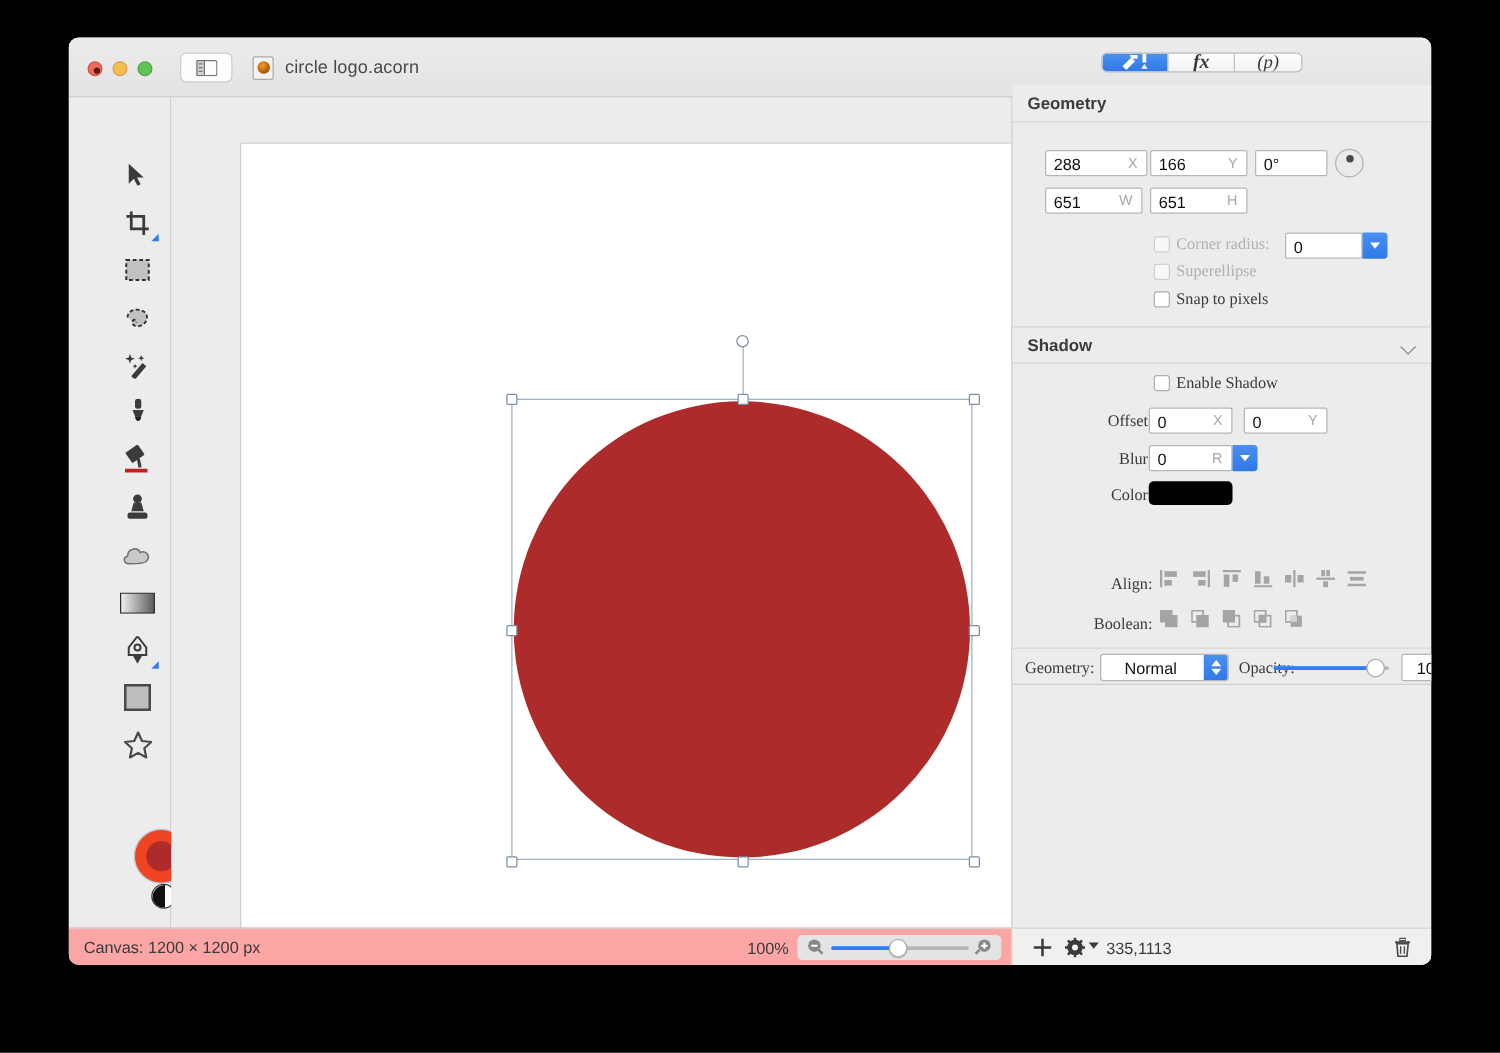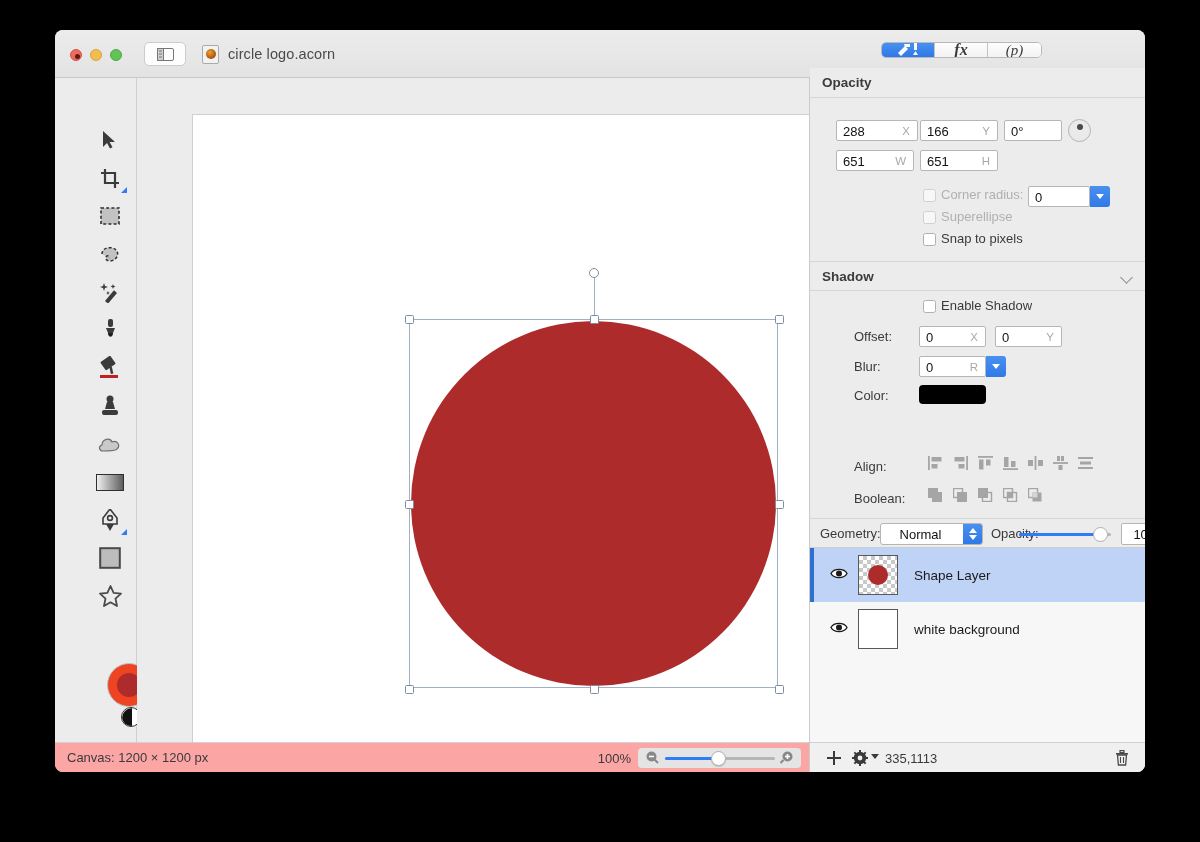--- a/index.html
+++ b/index.html
@@ -269,21 +269,22 @@
     border: 1px solid #b6b6b6;
     border-radius: 2px;
     font-size: 13px; color: #111;
   }
   .nfield .v { position:absolute; left:6px; top:3px; }
   .nfield .suffix { position:absolute; right:7px; top:4px; font-size:11.5px; color:#a8a8a8;}
 
   .lbl-r {
     position: absolute;
     font-size: 13px; color: #3a3a3a;
-    text-align: left;
+    text-align: right;
+    font-family: Liberation Serif, serif;
   }
   .lbl-dim { color: #b0b0b0; }
 
   .cb {
     position:absolute;
     width: 13px; height: 13px;
     background: #fff; border: 1px solid #b0b0b0; border-radius: 2.5px;
   }
   .cb.dim { border-color:#d0d0d0; background:#f7f7f7;}
 
@@ -665,21 +666,21 @@
             <line x1="8.5" y1="4" x2="8.5" y2="9" stroke="#fff" stroke-width="1.6"></line>
             <line x1="4.5" y1="10" x2="1.5" y2="13" stroke="#888" stroke-width="2"></line>
           </svg>
       </span>
     </div>
   </div>
 
   <div id="inspector">
 
     <div class="section-hdr" style="top:-10px;border-top:none;">
-      <span class="title">Opacity</span>
+      <span class="title">Geometry</span>
     </div>
 
     <div class="nfield" style="left:26px;top:42px;width:82px;">
       <span class="v">288</span>
       <span class="suffix">X</span>
     </div>
     <div class="nfield" style="left:110px;top:42px;width:78px;">
       <span class="v">166</span>
       <span class="suffix">Y</span>
     </div>
@@ -816,46 +817,20 @@
       <span class="lbl-r" style="left:181px;top:7px;">Opacity:</span>
       <div id="opacity-track">
         <div id="opacity-fill"></div>
         <div id="opacity-knob"></div>
       </div>
       <div id="opacity-val">
         <span class="v">100%</span>
       </div>
     </div>
 
-    <div id="layers">
-
-      <div class="layer-row selected">
-        <span class="eye">
-          <svg width="18" height="13" viewBox="0 0 18 13">
-            <path d="M1 6.5 C4 1, 14 1, 17 6.5 C14 12, 4 12, 1 6.5 Z" fill="#fff" stroke="#1b1b1b" stroke-width="1.4"></path>
-            <circle cx="9" cy="6.5" r="3" fill="#1b1b1b"></circle>
-          </svg>
-        </span>
-        <span class="thumb checker">
-          <span class="dot"></span>
-        </span>
-        <span class="layer-name">Shape Layer</span>
-      </div>
-
-      <div class="layer-row">
-        <span class="eye">
-          <svg width="18" height="13" viewBox="0 0 18 13">
-            <path d="M1 6.5 C4 1, 14 1, 17 6.5 C14 12, 4 12, 1 6.5 Z" fill="#fff" stroke="#1b1b1b" stroke-width="1.4"></path>
-            <circle cx="9" cy="6.5" r="3" fill="#1b1b1b"></circle>
-          </svg>
-        </span>
-        <span class="thumb"></span>
-        <span class="layer-name">white background</span>
-      </div>
-    </div>
 
     <div id="layer-footer">
       <span style="position:absolute;left:16px;top:7px;">
         <svg width="16" height="16" viewBox="0 0 16 16">
             <rect x="7" y="1" width="2" height="14" fill="#3a3a3a"></rect>
             <rect x="1" y="7" width="14" height="2" fill="#3a3a3a"></rect>
           </svg>
       </span>
       <span style="position:absolute;left:42px;top:7px;">
         <svg width="17" height="16" viewBox="0 0 17 16">

